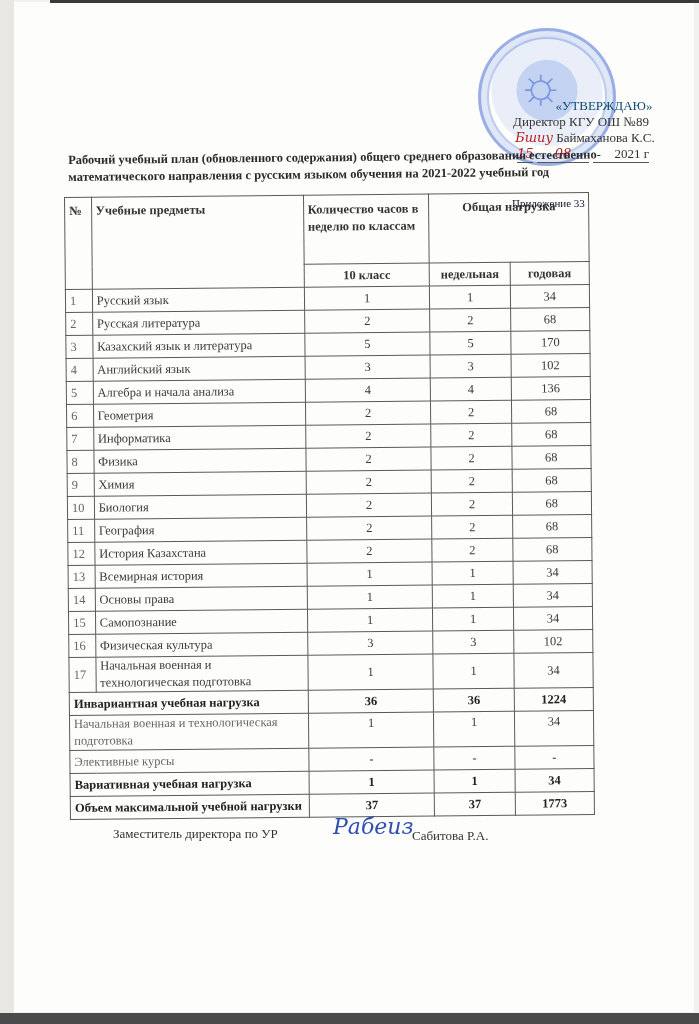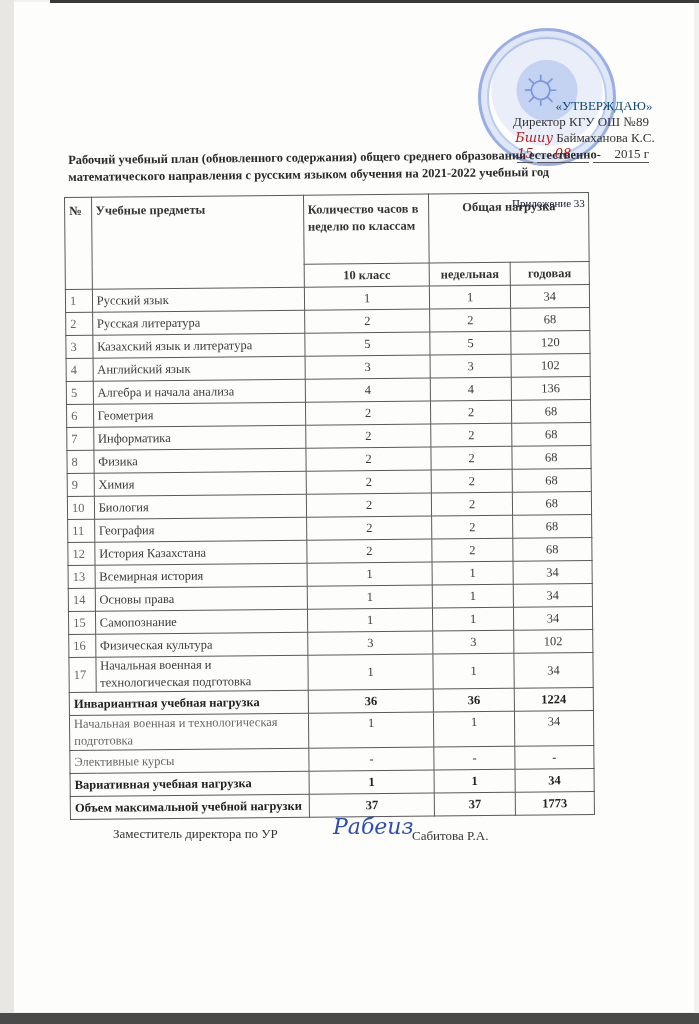--- a/index.html
+++ b/index.html
@@ -95,21 +95,21 @@
 <div class="approve">
   <div class="a1">«УТВЕРЖДАЮ»</div>
   <div class="a2">Директор  КГУ ОШ №89</div>
   <div class="a3">
     <span class="sign-blue">Бшиу</span>
     <span>Баймаханова К.С.</span>
   </div>
   <div class="a4">
     <span class="date-line sign-blue">15</span>
     <span class="date-line sign-blue" style="padding:0 18px;">08</span>
-    <span class="date-line" style="padding-left:22px;">2015 г</span>
+    <span class="date-line" style="padding-left:22px;">2021 г</span>
   </div>
 </div>
 
 <div class="title">
   <div>Рабочий учебный план (обновленного содержания) общего среднего образования естественно-</div>
   <div>математического направления с русским языком обучения  на 2021-2022 учебный год</div>
 </div>
 
 <table class="plan">
   <tbody>
@@ -138,21 +138,21 @@
         <td class="c-subj">Русская литература</td>
         <td class="c-num">2</td>
         <td class="c-num">2</td>
         <td class="c-num">68</td>
       </tr>
       <tr>
         <td class="c-no">3</td>
         <td class="c-subj">Казахский язык и литература</td>
         <td class="c-num">5</td>
         <td class="c-num">5</td>
-        <td class="c-num">120</td>
+        <td class="c-num">170</td>
       </tr>
       <tr>
         <td class="c-no">4</td>
         <td class="c-subj">Английский язык</td>
         <td class="c-num">3</td>
         <td class="c-num">3</td>
         <td class="c-num">102</td>
       </tr>
       <tr>
         <td class="c-no">5</td>

